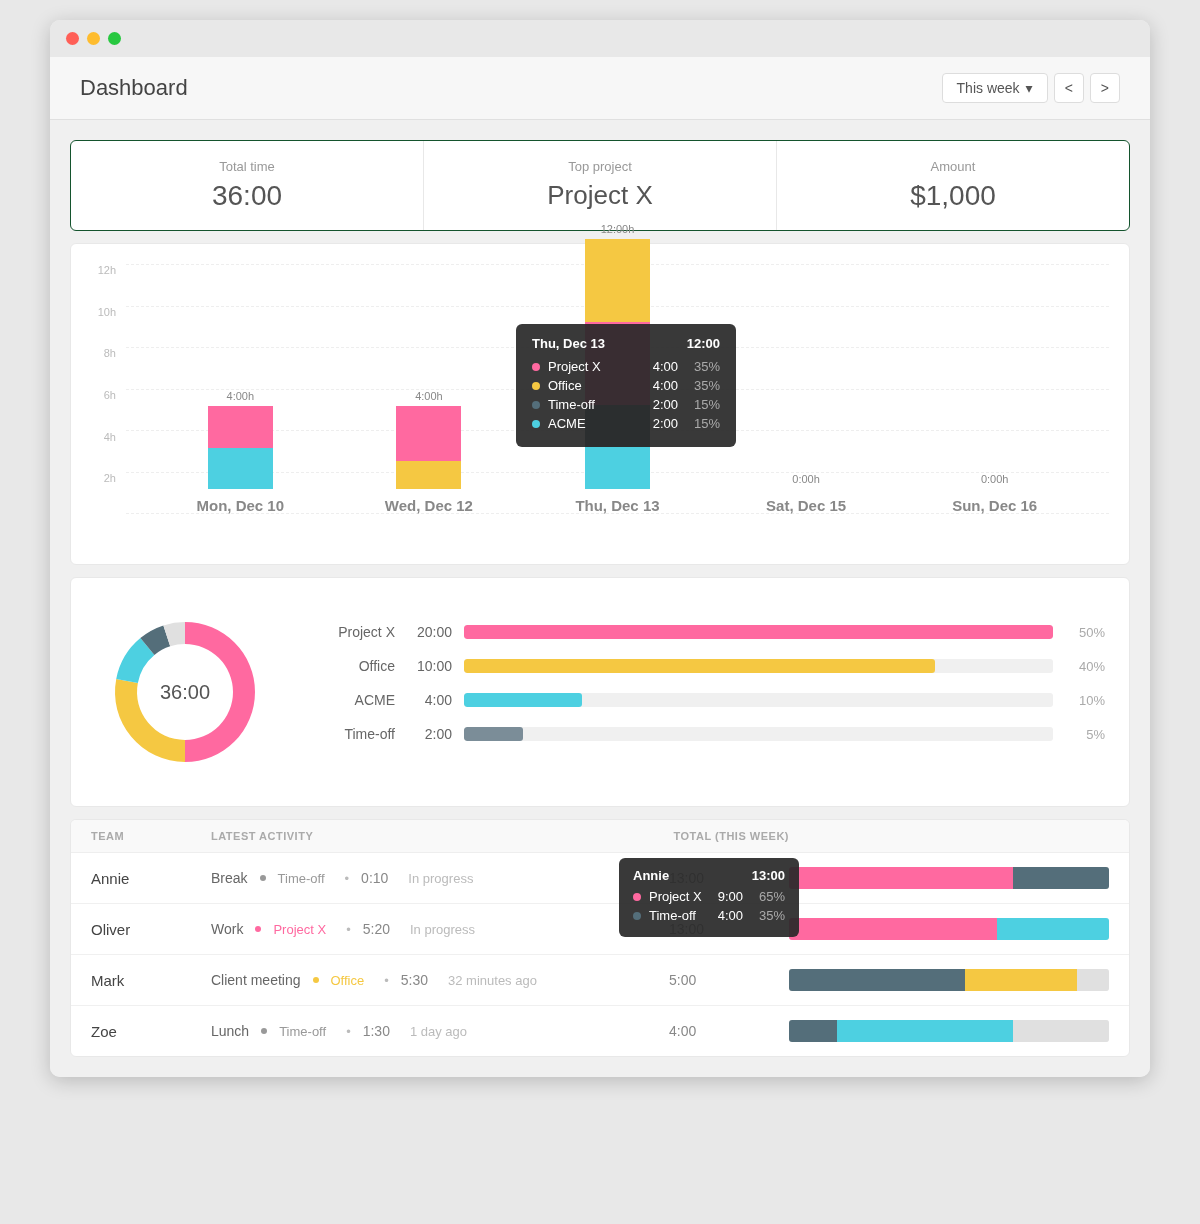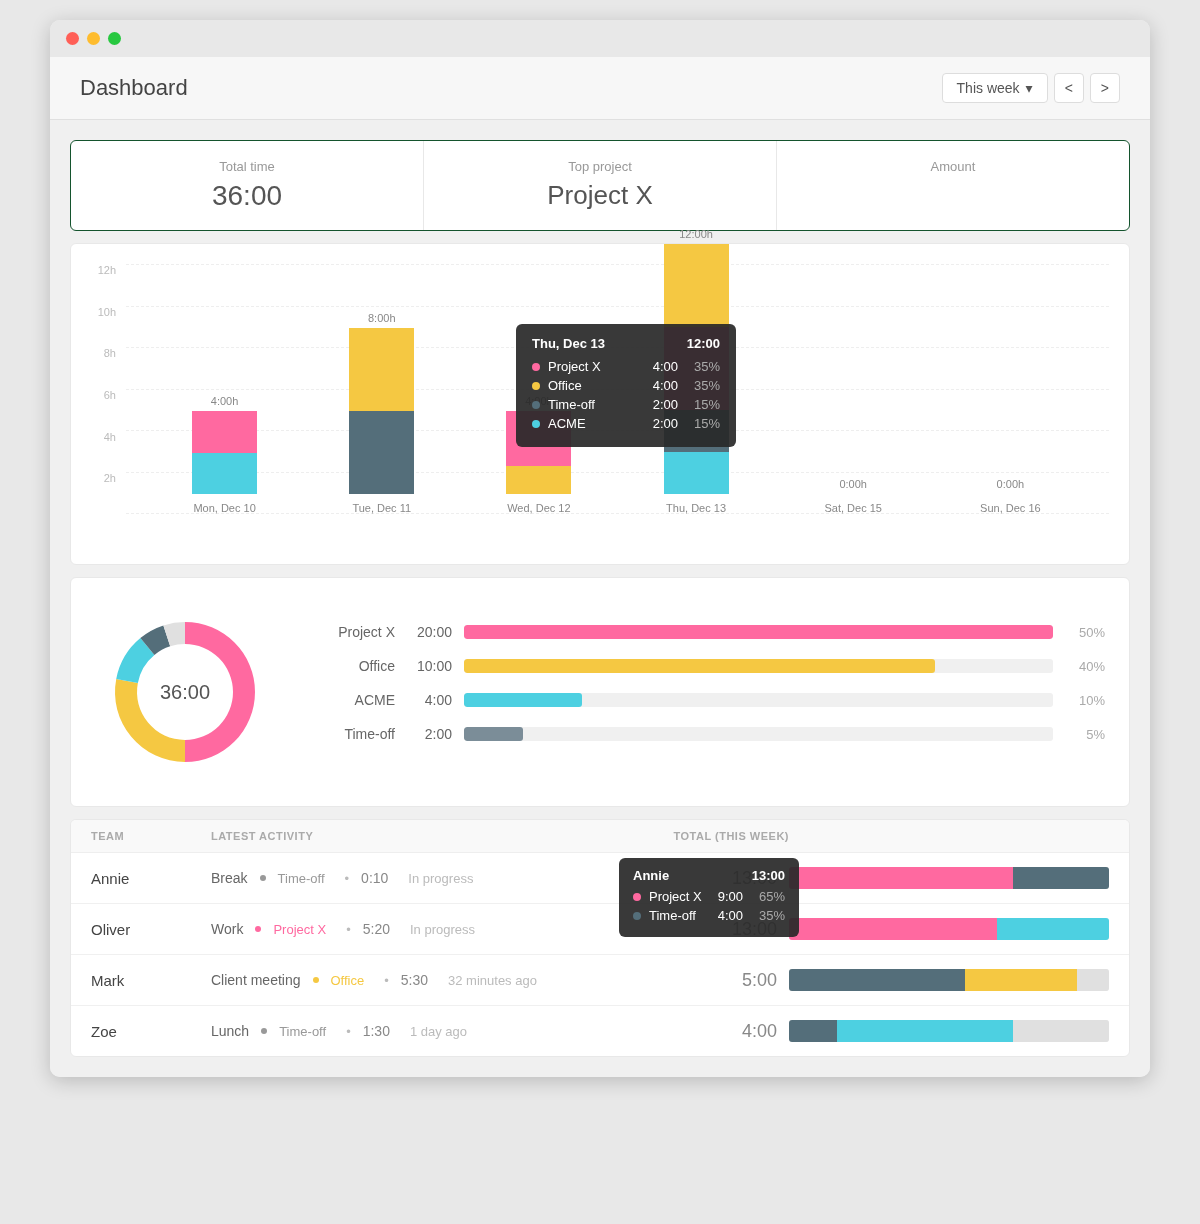--- a/index.html
+++ b/index.html
@@ -160,25 +160,26 @@
       margin-bottom: 4px;
       white-space: nowrap;
     }
     .bar-stack {
       display: flex;
       flex-direction: column-reverse;
       width: 65px;
     }
     .bar-segment { width: 100%; }
     .bar-x-label {
-      font-size: 11px;
+      font-size: 15px;
       color: #888;
       margin-top: 8px;
       white-space: nowrap;
       text-align: center;
+      font-weight: bold;
     }
 
     
     .tooltip {
       position: absolute;
       background: rgba(40,40,40,0.92);
       color: white;
       border-radius: 6px;
       padding: 12px 16px;
       font-size: 13px;
@@ -273,21 +274,21 @@
       border-bottom: 1px solid #f0f0f0;
       position: relative;
     }
     .team-row:last-child { border-bottom: none; }
     .member-name { width: 120px; font-size: 15px; color: #444; font-weight: 500; }
     .activity-info { flex: 1; display: flex; align-items: center; gap: 12px; font-size: 14px; color: #666; }
     .activity-project { color: #ff69a0; font-size: 13px; }
     .dot { width: 6px; height: 6px; border-radius: 50%; flex-shrink: 0; }
     .activity-duration { font-size: 14px; color: #888; }
     .activity-status { font-size: 13px; color: #bbb; }
-    .total-time { width: 120px; text-align: right; padding-right: 12px; font-size: 18px; color: #888; }
+    .total-time { width: 120px; padding-right: 12px; font-size: 14px; color: #888; }
     .team-bar-area { width: 320px; height: 22px; display: flex; border-radius: 3px; overflow: hidden; background: #f0f0f0; }
     .team-bar-seg { height: 100%; }
 
     
     .team-tooltip {
       position: absolute;
       right: 330px;
       top: 5px;
       background: rgba(40,40,40,0.92);
       color: white;
@@ -333,20 +334,21 @@
       <div class="stat-item">
         <div class="stat-label">Total time</div>
         <div class="stat-value">36:00</div>
       </div>
       <div class="stat-item top-project">
         <div class="stat-label">Top project</div>
         <div class="stat-value">Project X</div>
       </div>
       <div class="stat-item">
         <div class="stat-label">Amount</div>
+        <div class="stat-value">$1,000</div>
       </div>
     </div>
 
     <div class="chart-section">
       <div class="bar-chart" id="bar-chart-container">
           <div class="y-axis">
             <div class="y-label"></div>
             <div class="y-label">2h</div>
             <div class="y-label">4h</div>
             <div class="y-label">6h</div>
@@ -365,28 +367,20 @@
               <div class="grid-line"></div>
             </div>
             <div class="bars-container">
               <div class="bar-group">
                 <div class="bar-label-top">4:00h</div>
                 <div class="bar-stack" style="height:83px">
                   <div class="bar-segment" style="height:41px;background:#4dd0e1"></div>
                   <div class="bar-segment" style="height:42px;background:#ff69a0"></div>
                 </div>
                 <div class="bar-x-label">Mon, Dec 10</div>
-              </div>
-              <div class="bar-group">
-                <div class="bar-label-top">8:00h</div>
-                <div class="bar-stack" style="height:166px">
-                  <div class="bar-segment" style="height:83px;background:#546e7a"></div>
-                  <div class="bar-segment" style="height:83px;background:#f5c842"></div>
-                </div>
-                <div class="bar-x-label">Tue, Dec 11</div>
               </div>
               <div class="bar-group">
                 <div class="bar-label-top">4:00h</div>
                 <div class="bar-stack" style="height:83px">
                   <div class="bar-segment" style="height:28px;background:#f5c842"></div>
                   <div class="bar-segment" style="height:55px;background:#ff69a0"></div>
                 </div>
                 <div class="bar-x-label">Wed, Dec 12</div>
               </div>
               <div class="bar-group">

